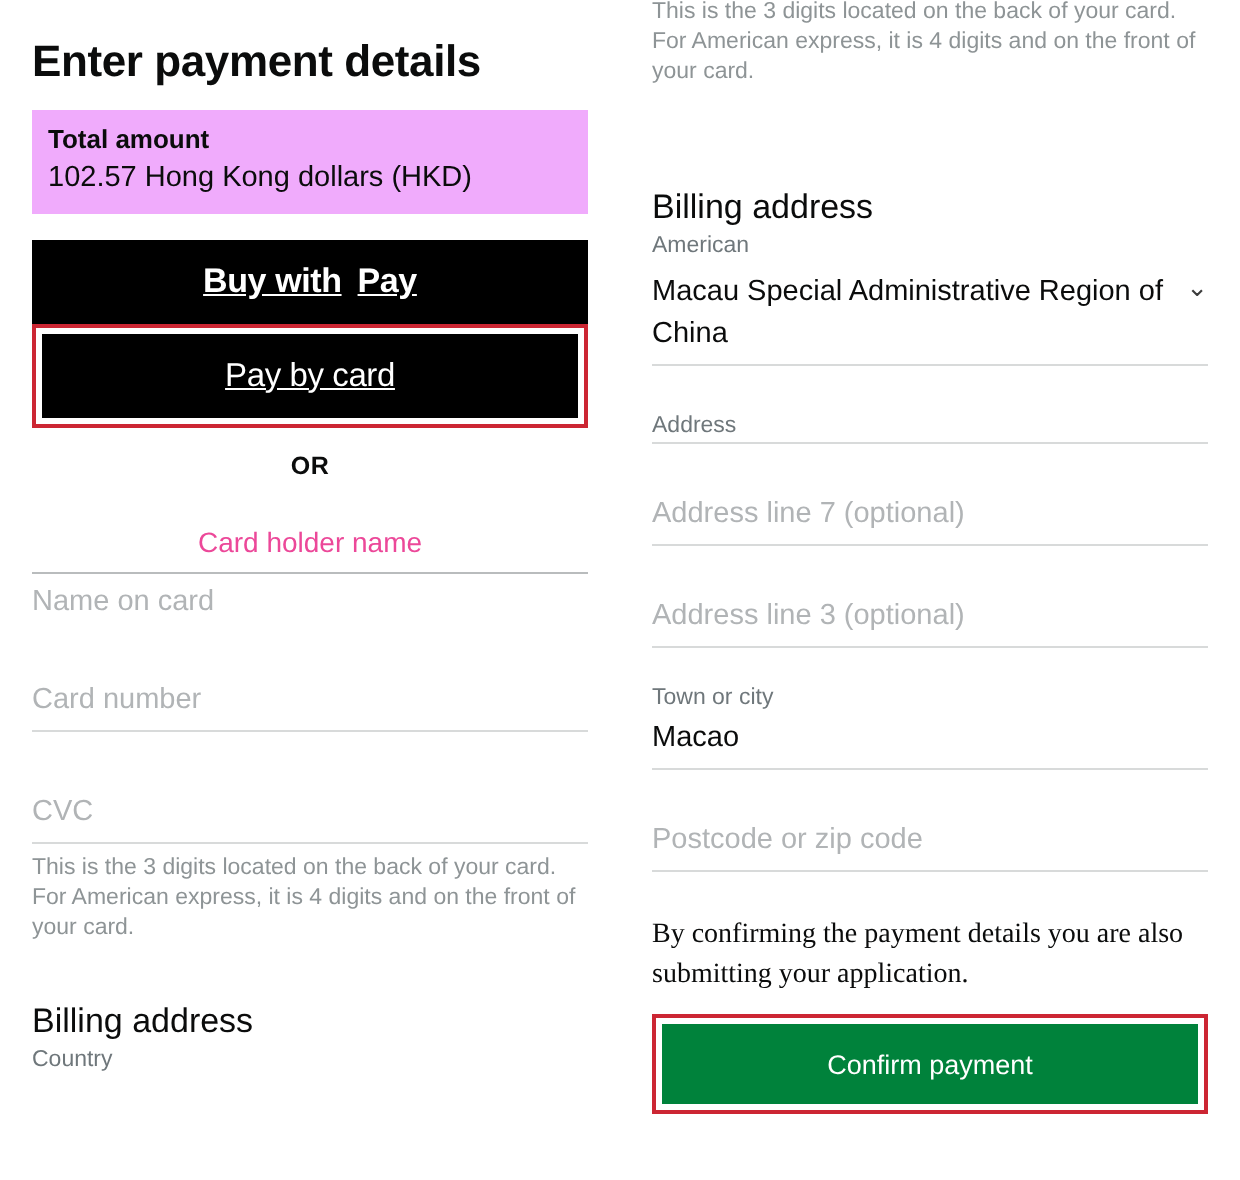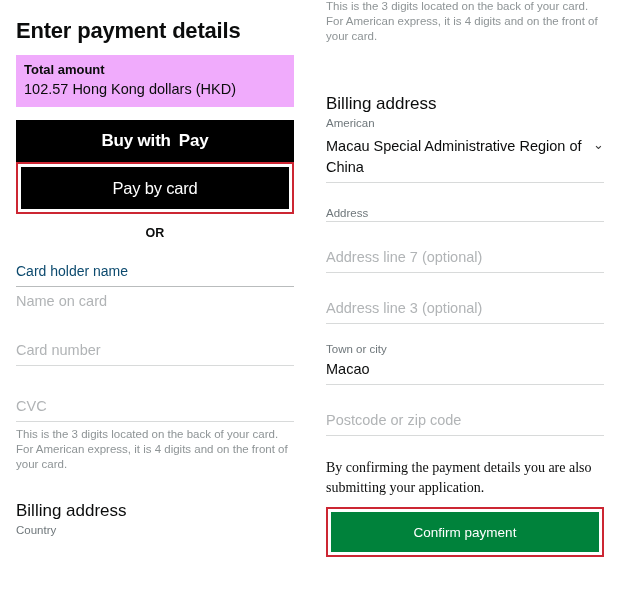--- a/index.html
+++ b/index.html
@@ -74,20 +74,21 @@
     width: 100%;
     height: 42px;
     border: none;
     display: flex;
     align-items: center;
     justify-content: center;
     font-size: 17px;
     font-weight: bold;
     letter-spacing: -0.2px;
     cursor: pointer;
+    text-decoration: underline;
   }
   .btn-black.light { font-weight: normal; font-size: 16.5px; }
 
   .apple-logo {
     font-size: 17px;
     line-height: 1;
     margin: 0 1px 0 7px;
     position: relative;
     top: -1px;
   }
@@ -112,23 +113,24 @@
   .field { position: relative; }
 
   .field-label-sm {
     font-size: 11.5px;
     color: #6f777b;
     line-height: 15px;
   }
 
   .field-label-dark {
     font-size: 14px;
-    color: #0c4a6e;
+    color: #ec4899;
     line-height: 19px;
     padding-bottom: 5px;
+    text-align: center;
   }
 
   .field-value {
     font-size: 14.5px;
     color: #0b0c0c;
     line-height: 21px;
     padding-bottom: 4px;
   }
 
   .field-placeholder {

